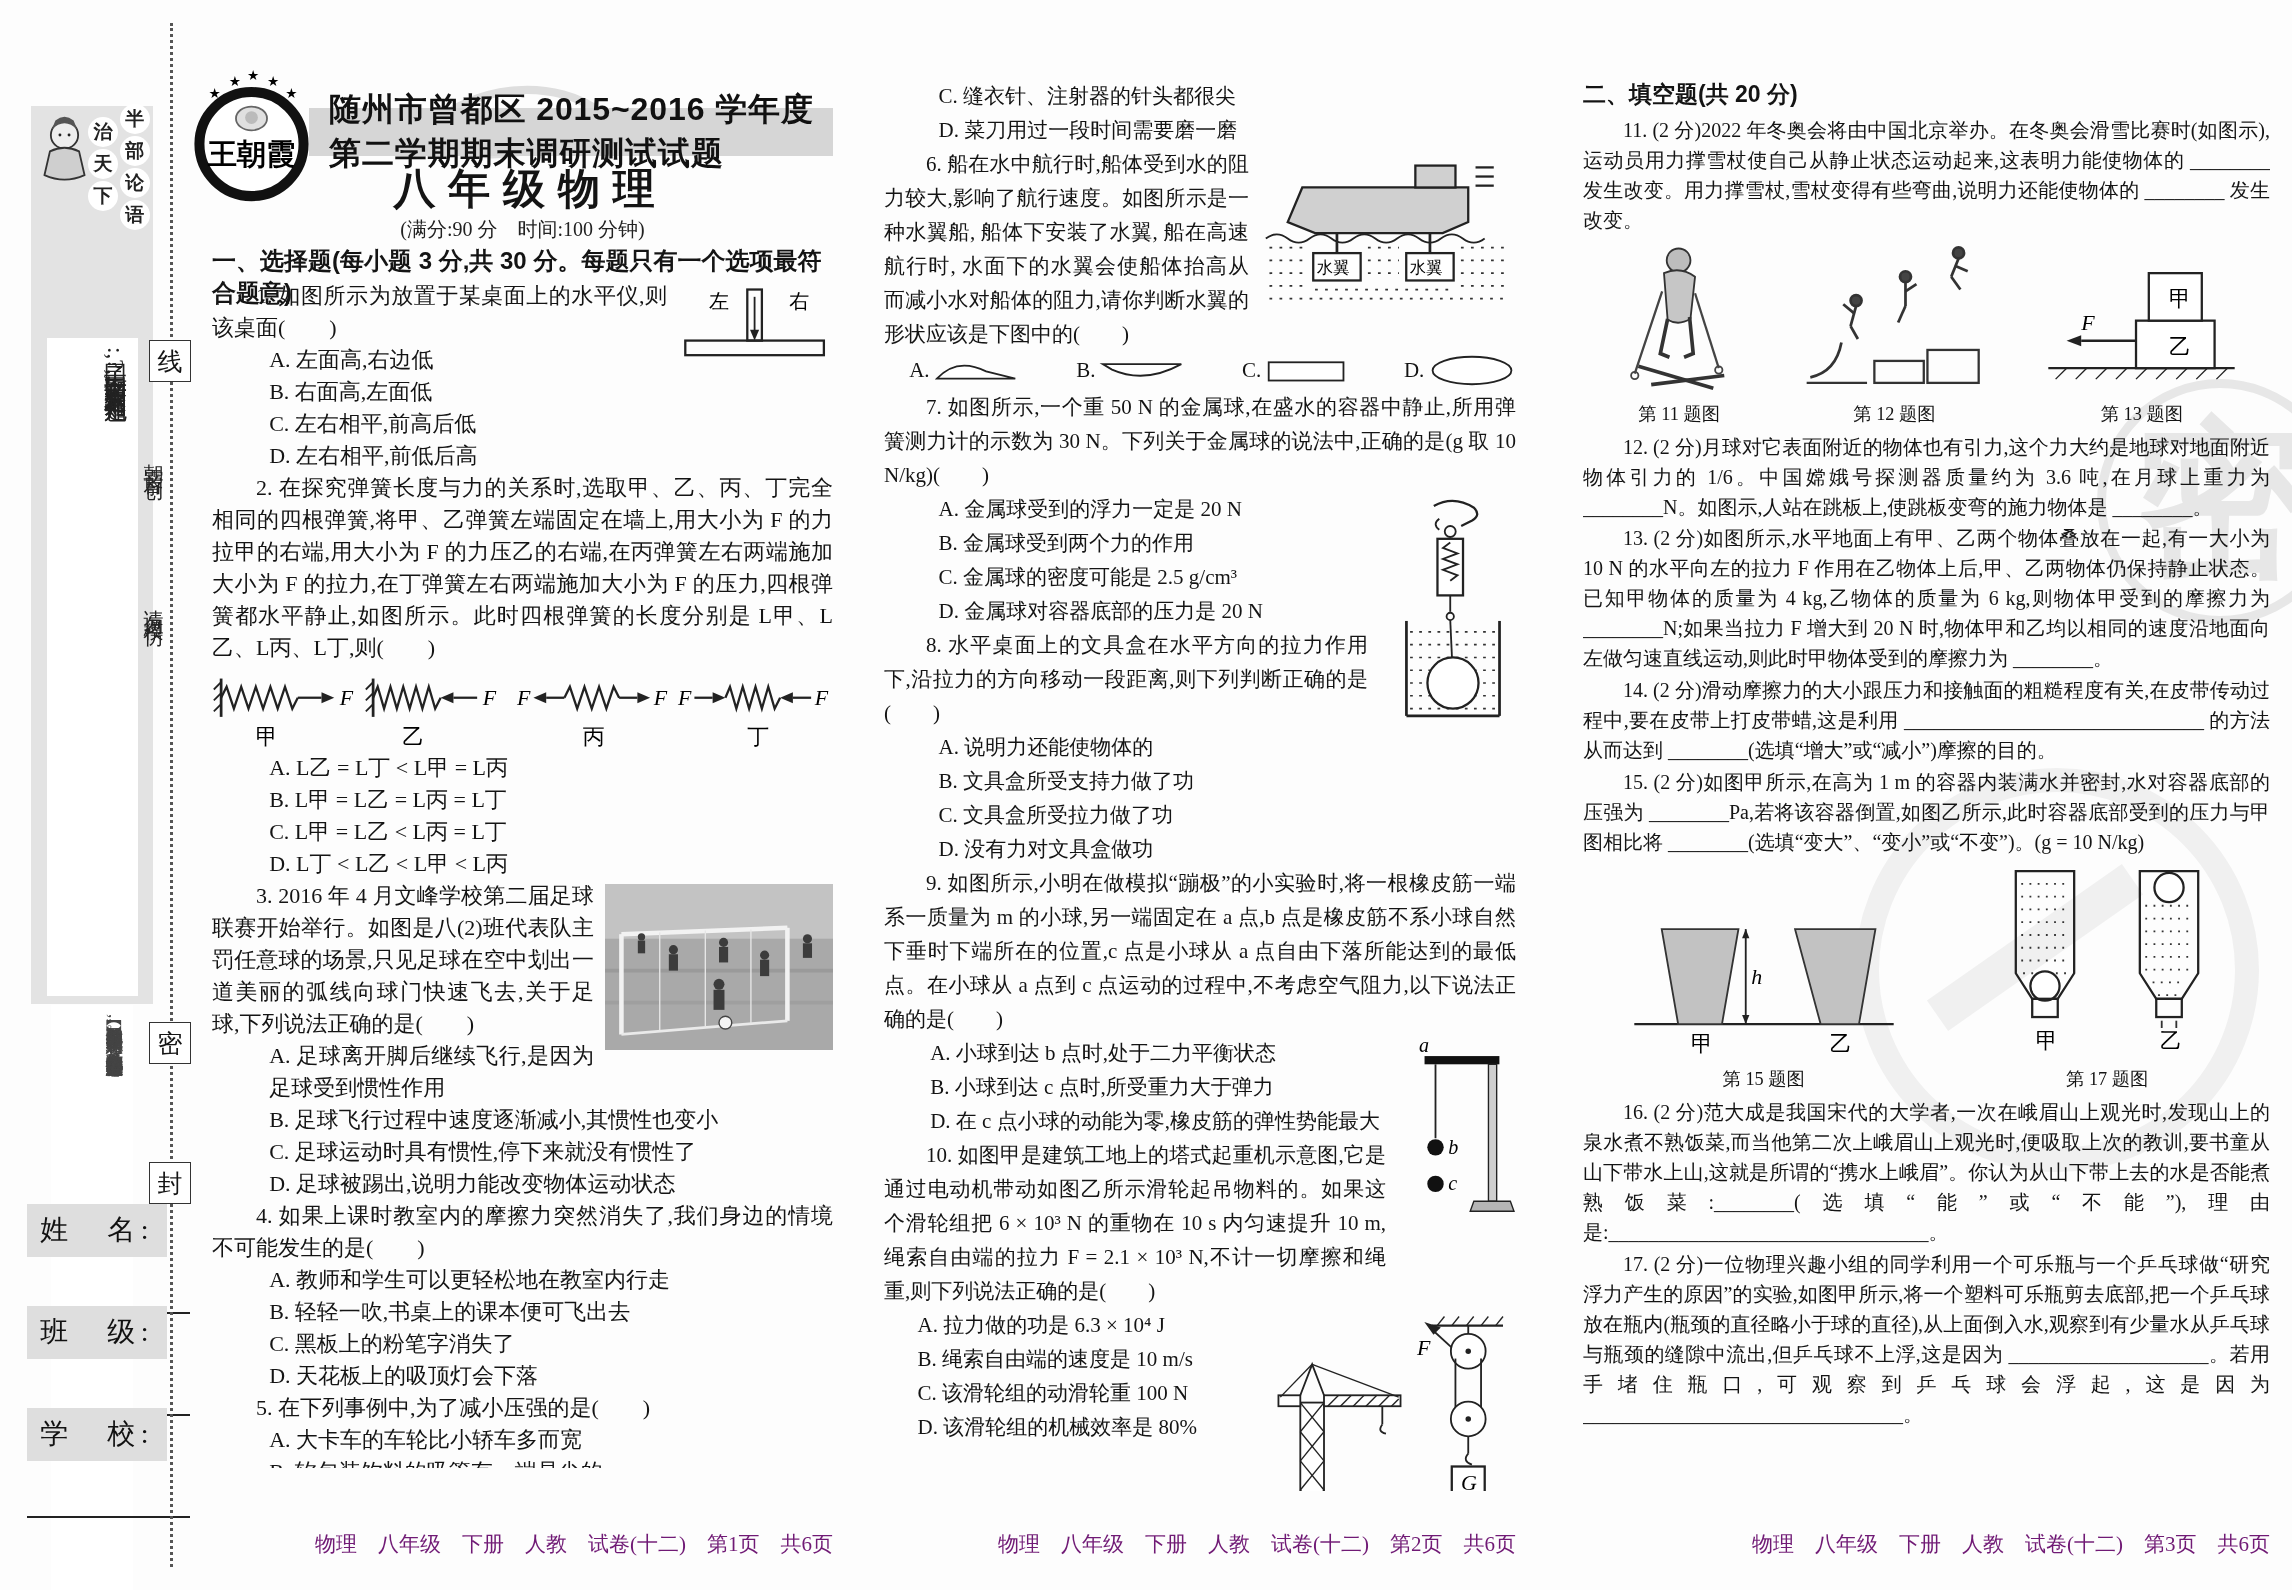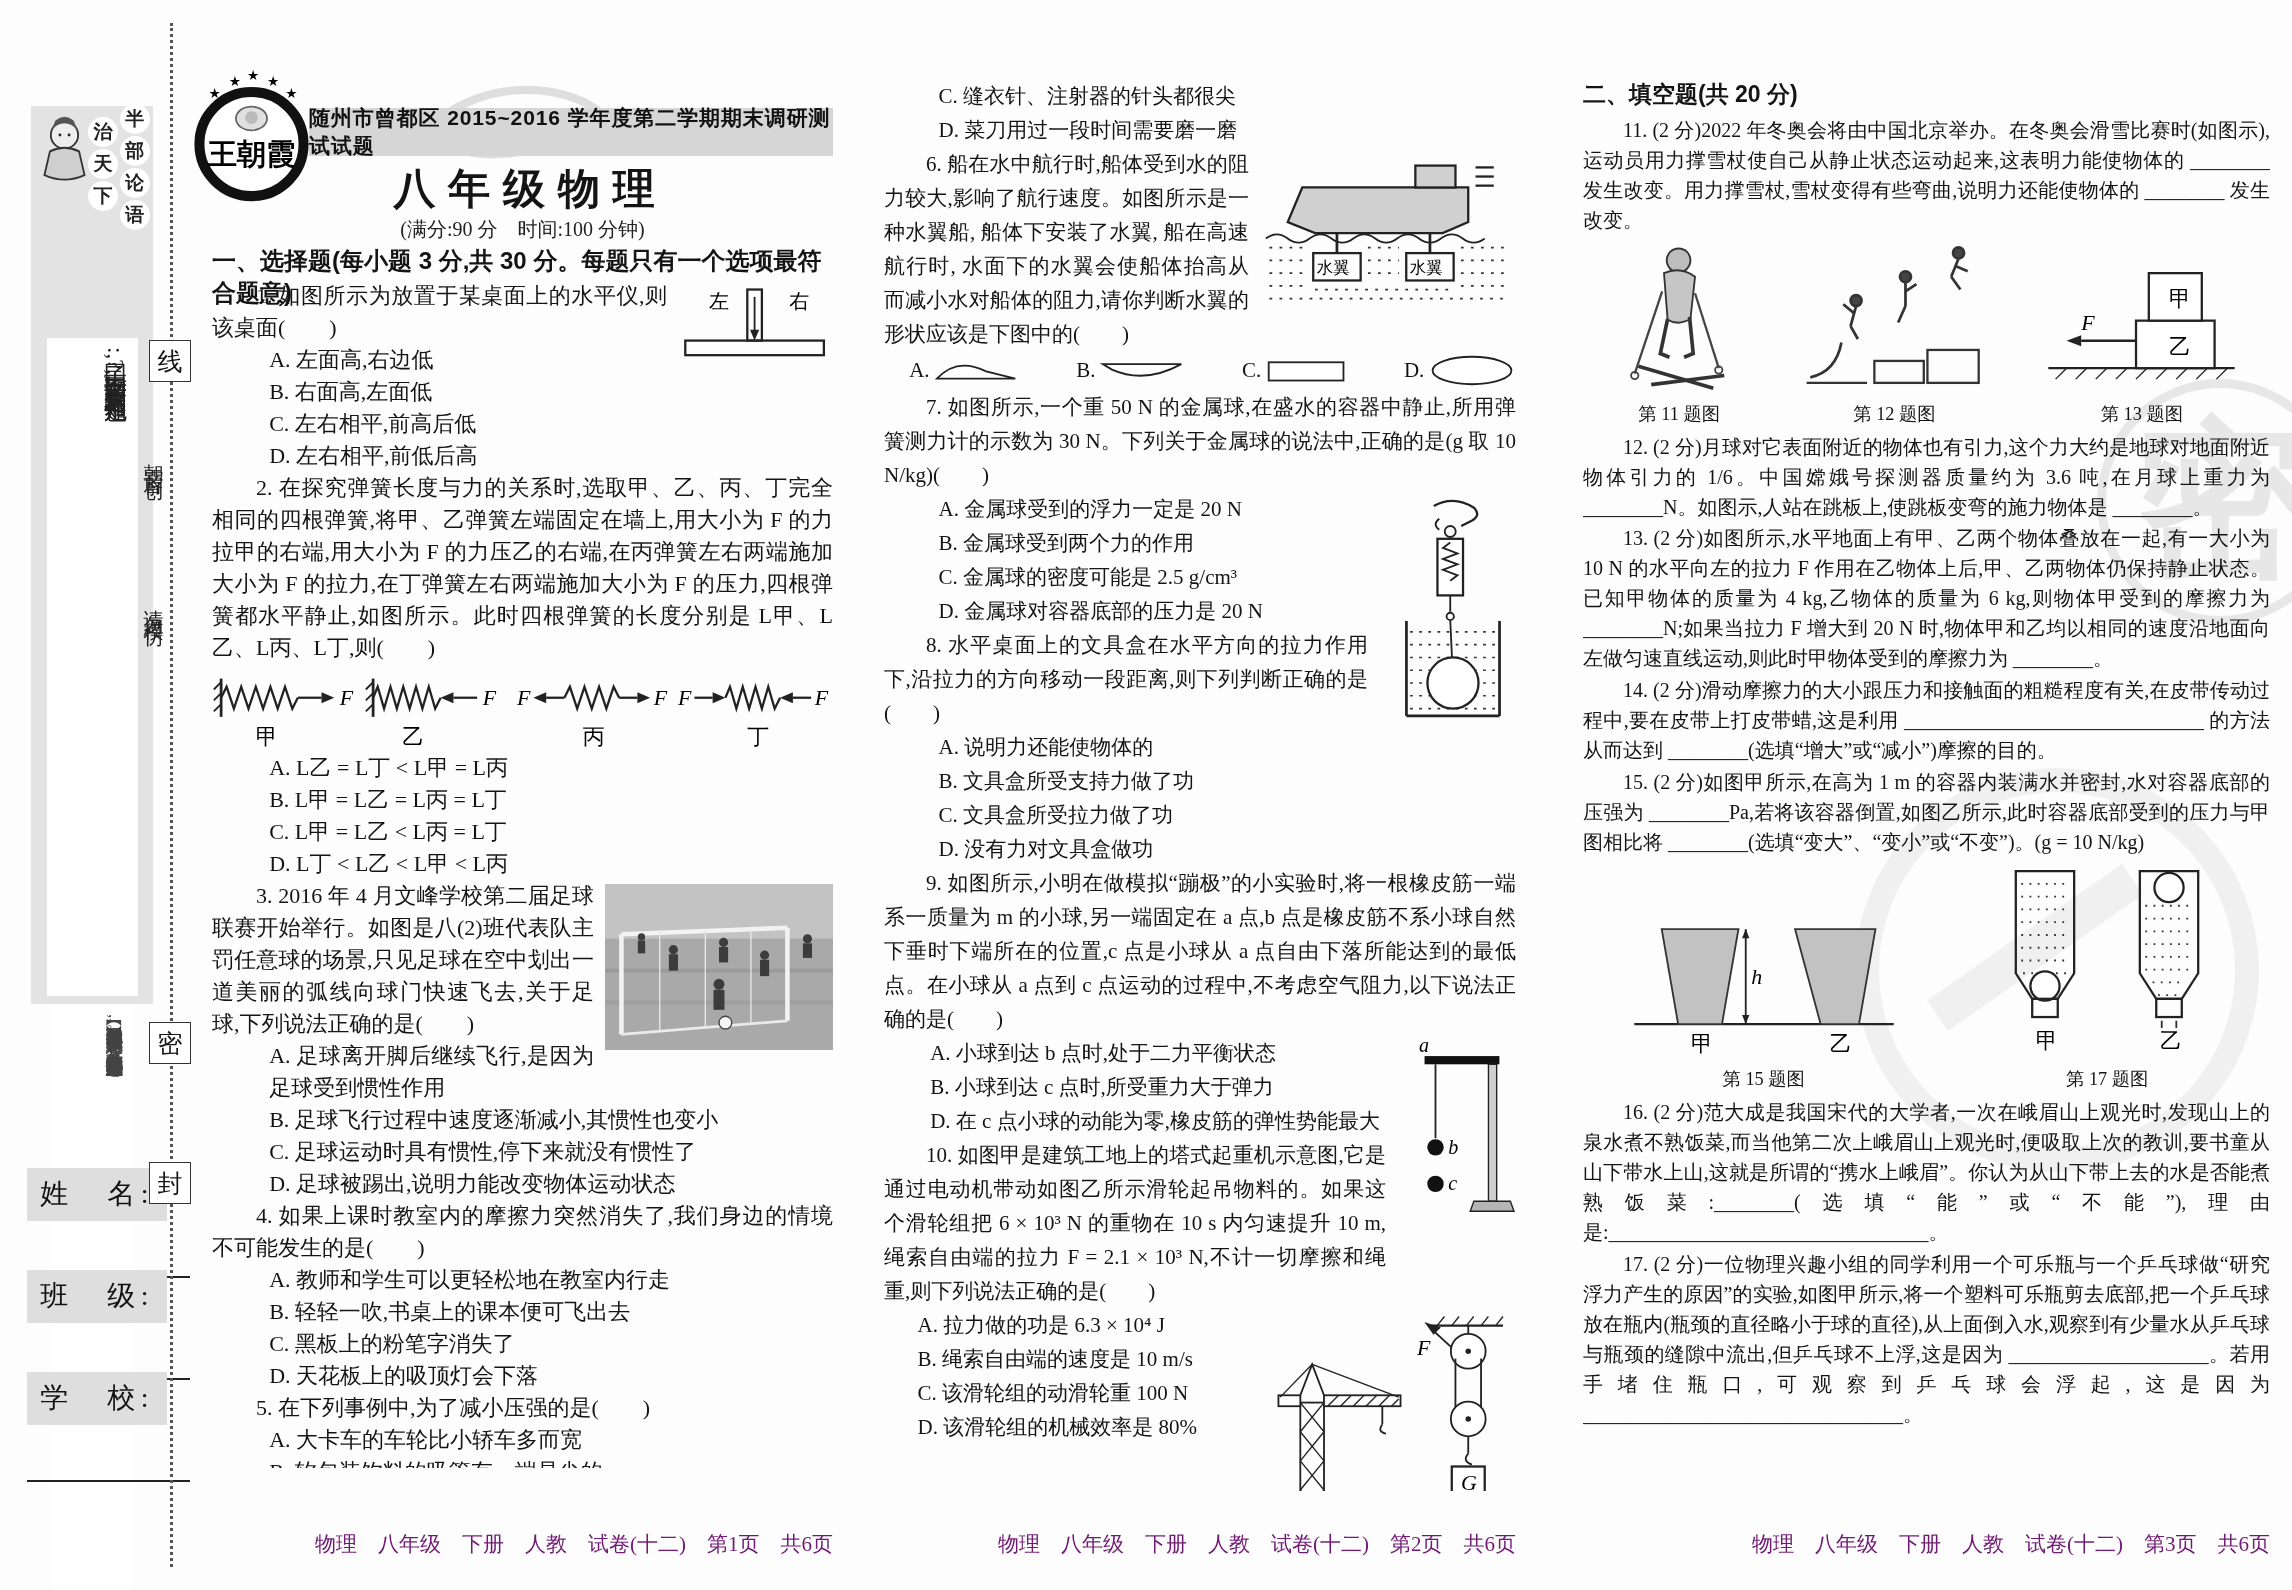--- a/index.html
+++ b/index.html
@@ -23,26 +23,26 @@
   .badges{position:absolute;left:88px;top:117px;z-index:2;display:flex;gap:1.8px;}
   .badges .bcol{display:flex;flex-direction:column;gap:1.8px;}
   .circle-ch{width:30px;height:30px;border-radius:50%;background:#fff;text-align:center;line-height:30px;
              font-size:19px;font-weight:bold;color:#222;}
   .vbox{writing-mode:vertical-rl;background:#fff;margin:9.1px auto 7.3px auto;padding:9.1px 5.5px;color:#222;}
   .vbox.quote{font-size:23px;line-height:1.45;height:640px;width:80px;margin-top:228px;}
   .vbox.pindu{font-size:17.4px;line-height:1.5;height:567px;width:71px;color:#444;}
   .cartoon{position:absolute;left:37px;top:115px;z-index:2;}
   .fields{position:absolute;left:27.4px;z-index:2;}
   .field-label{display:inline-block;background:#dedede;color:#111;font-size:28px;letter-spacing:5.5px;
-               padding:7.3px 12.8px;}
+               padding:7.3px 12.8px;margin-top:36px;}
   .field-line{width:163px;border-bottom:2.7px solid #222;height:55px;}
   
   .title-band{position:absolute;left:309px;top:108px;width:524px;height:48px;background:#d6d6d6;
               display:flex;align-items:center;justify-content:center;z-index:1;}
-  .title-band span{font-size:21px;letter-spacing:0.9px;color:#111;}
+  .title-band span{font-size:32px;letter-spacing:0.9px;color:#111;padding-left:20px;}
   .subtitle{position:absolute;left:220px;top:161px;width:621px;text-align:center;font-size:42px;
             letter-spacing:12.8px;z-index:1;}
   .meta{position:absolute;left:212px;top:216px;width:621px;text-align:center;font-size:20px;color:#222;z-index:1;}
   .sec1{position:absolute;left:212px;top:245px;width:630px;font-size:24px;z-index:1;}
   
   .col{position:absolute;text-align:justify;z-index:1;overflow:hidden;}
   #col1{left:212px;top:280px;width:621px;height:1188px;font-size:22px;line-height:32px;}
   #col2{left:884px;top:79px;width:632px;height:1412px;font-size:21px;line-height:34px;}
   #col3{left:1583px;top:79px;width:687px;height:1425px;font-size:20px;line-height:30px;}
   p.q{margin:0;text-indent:2em;}

